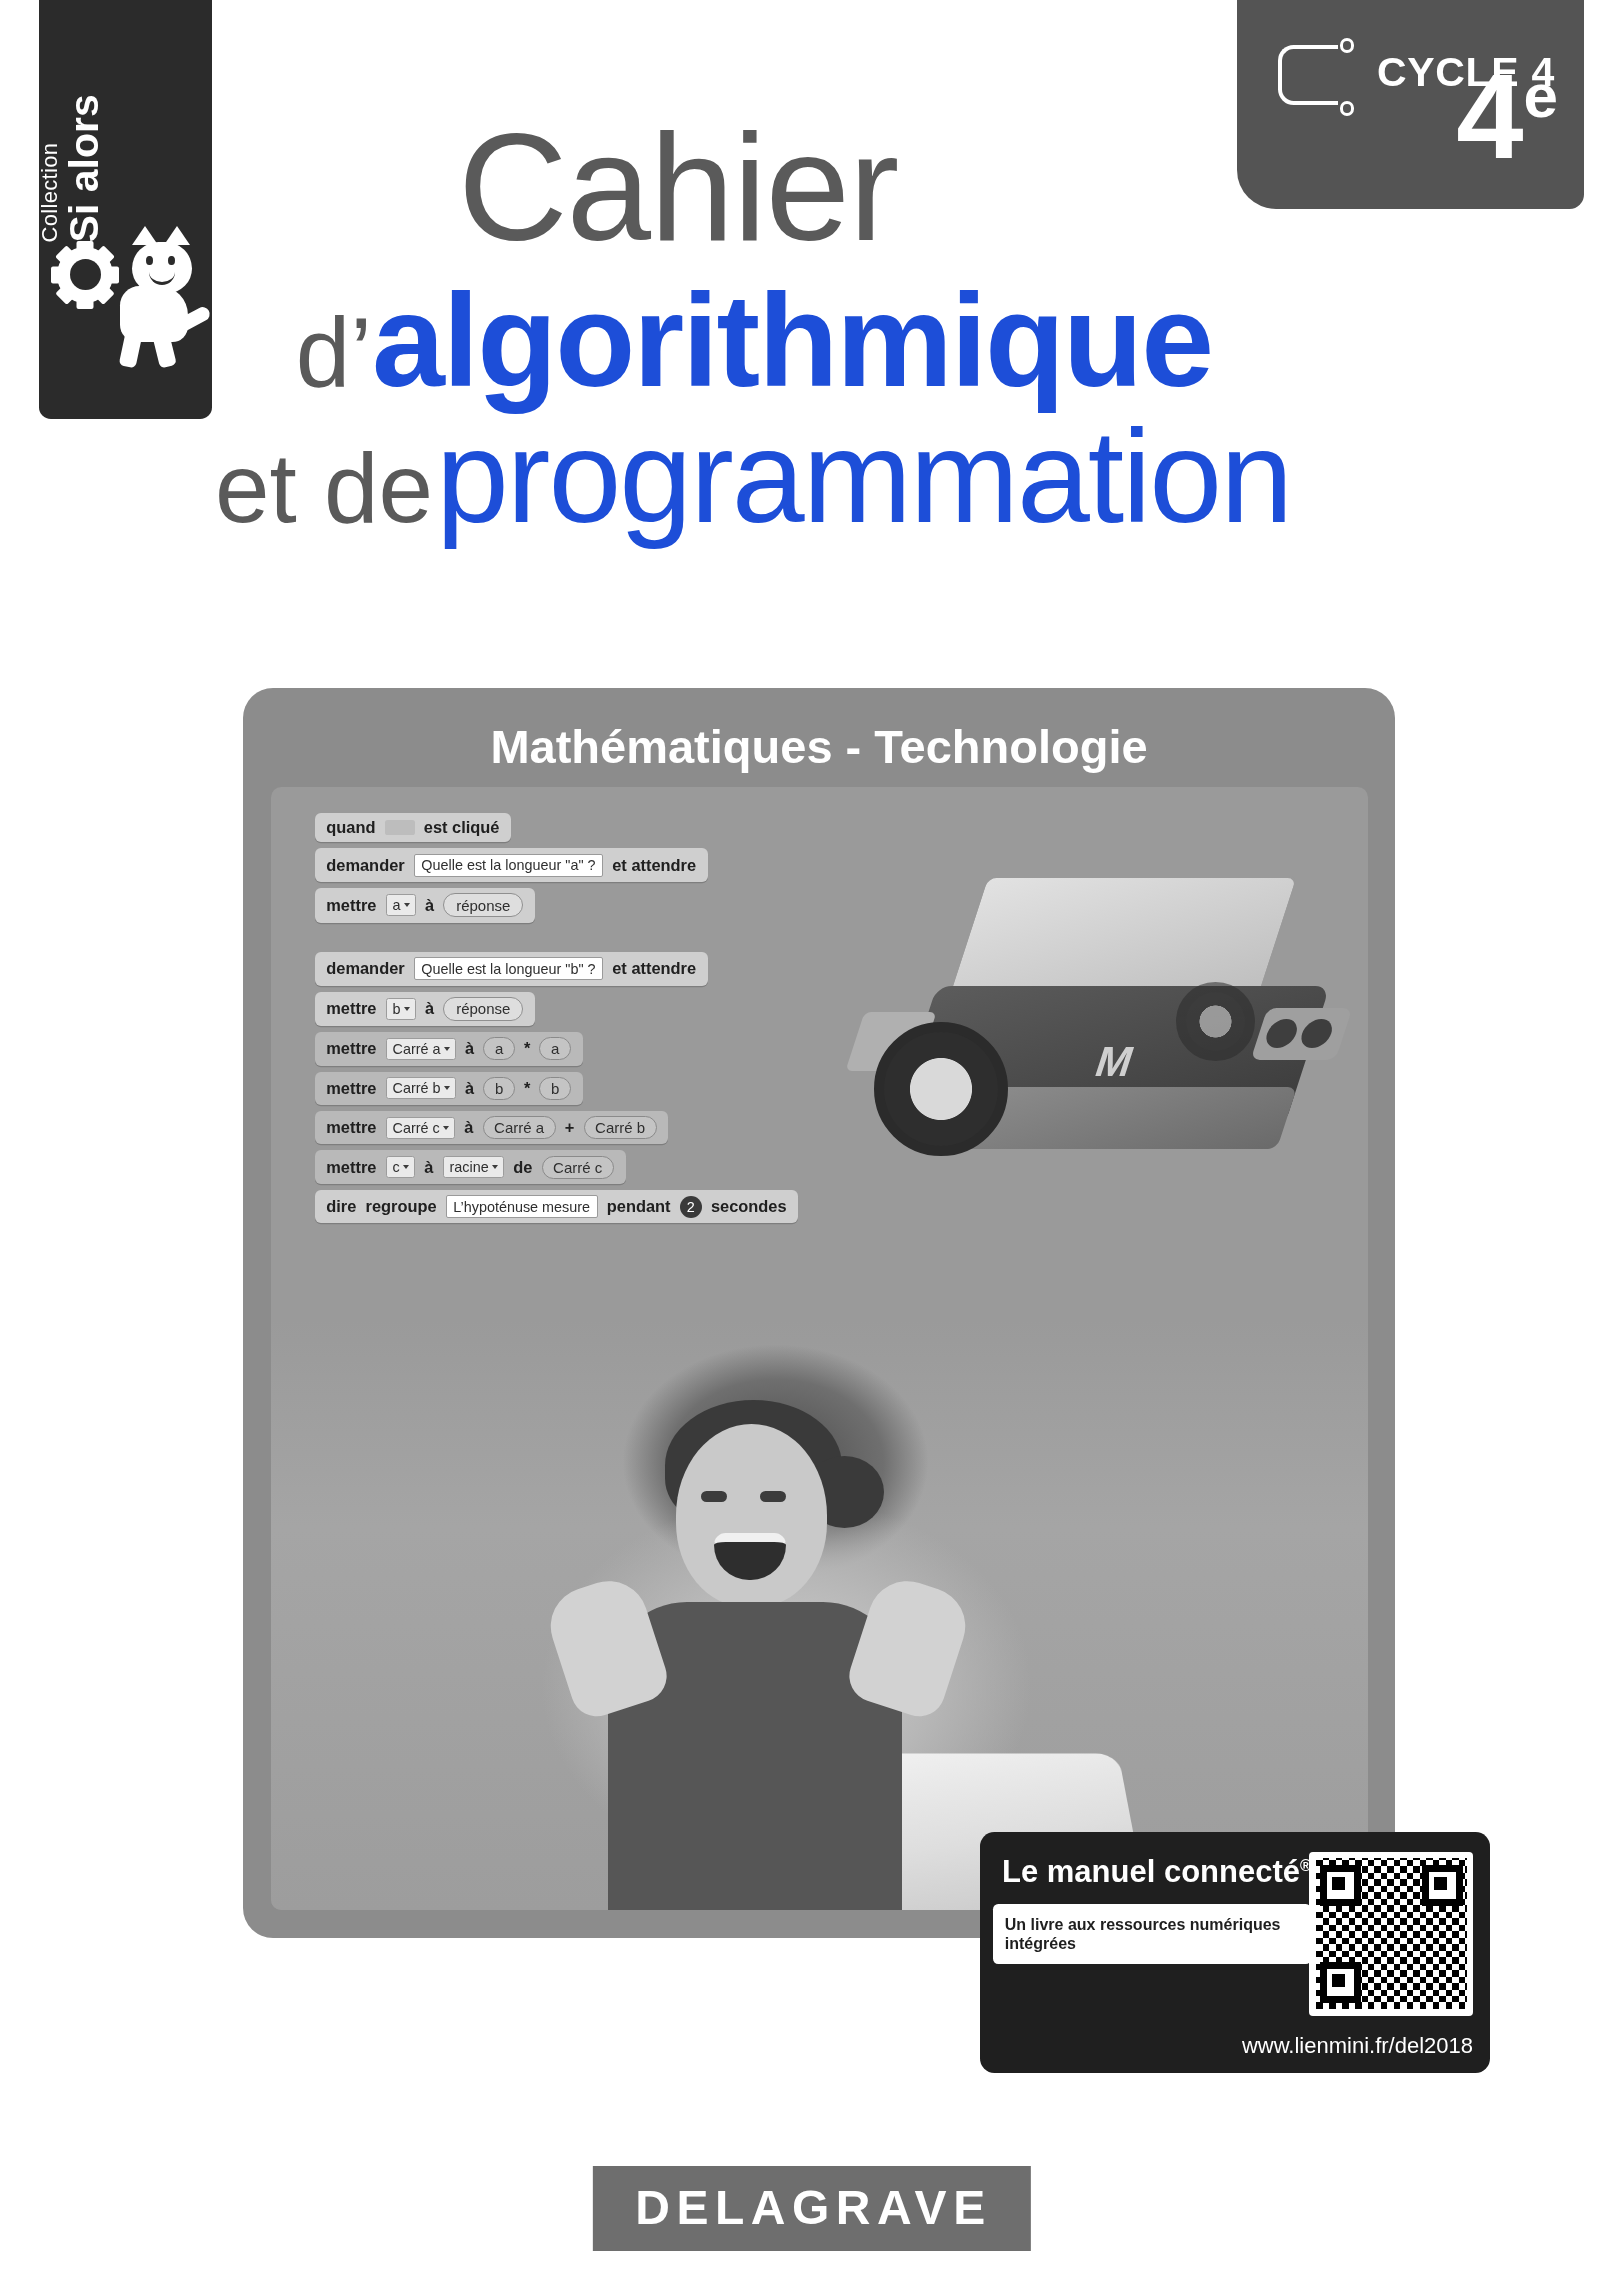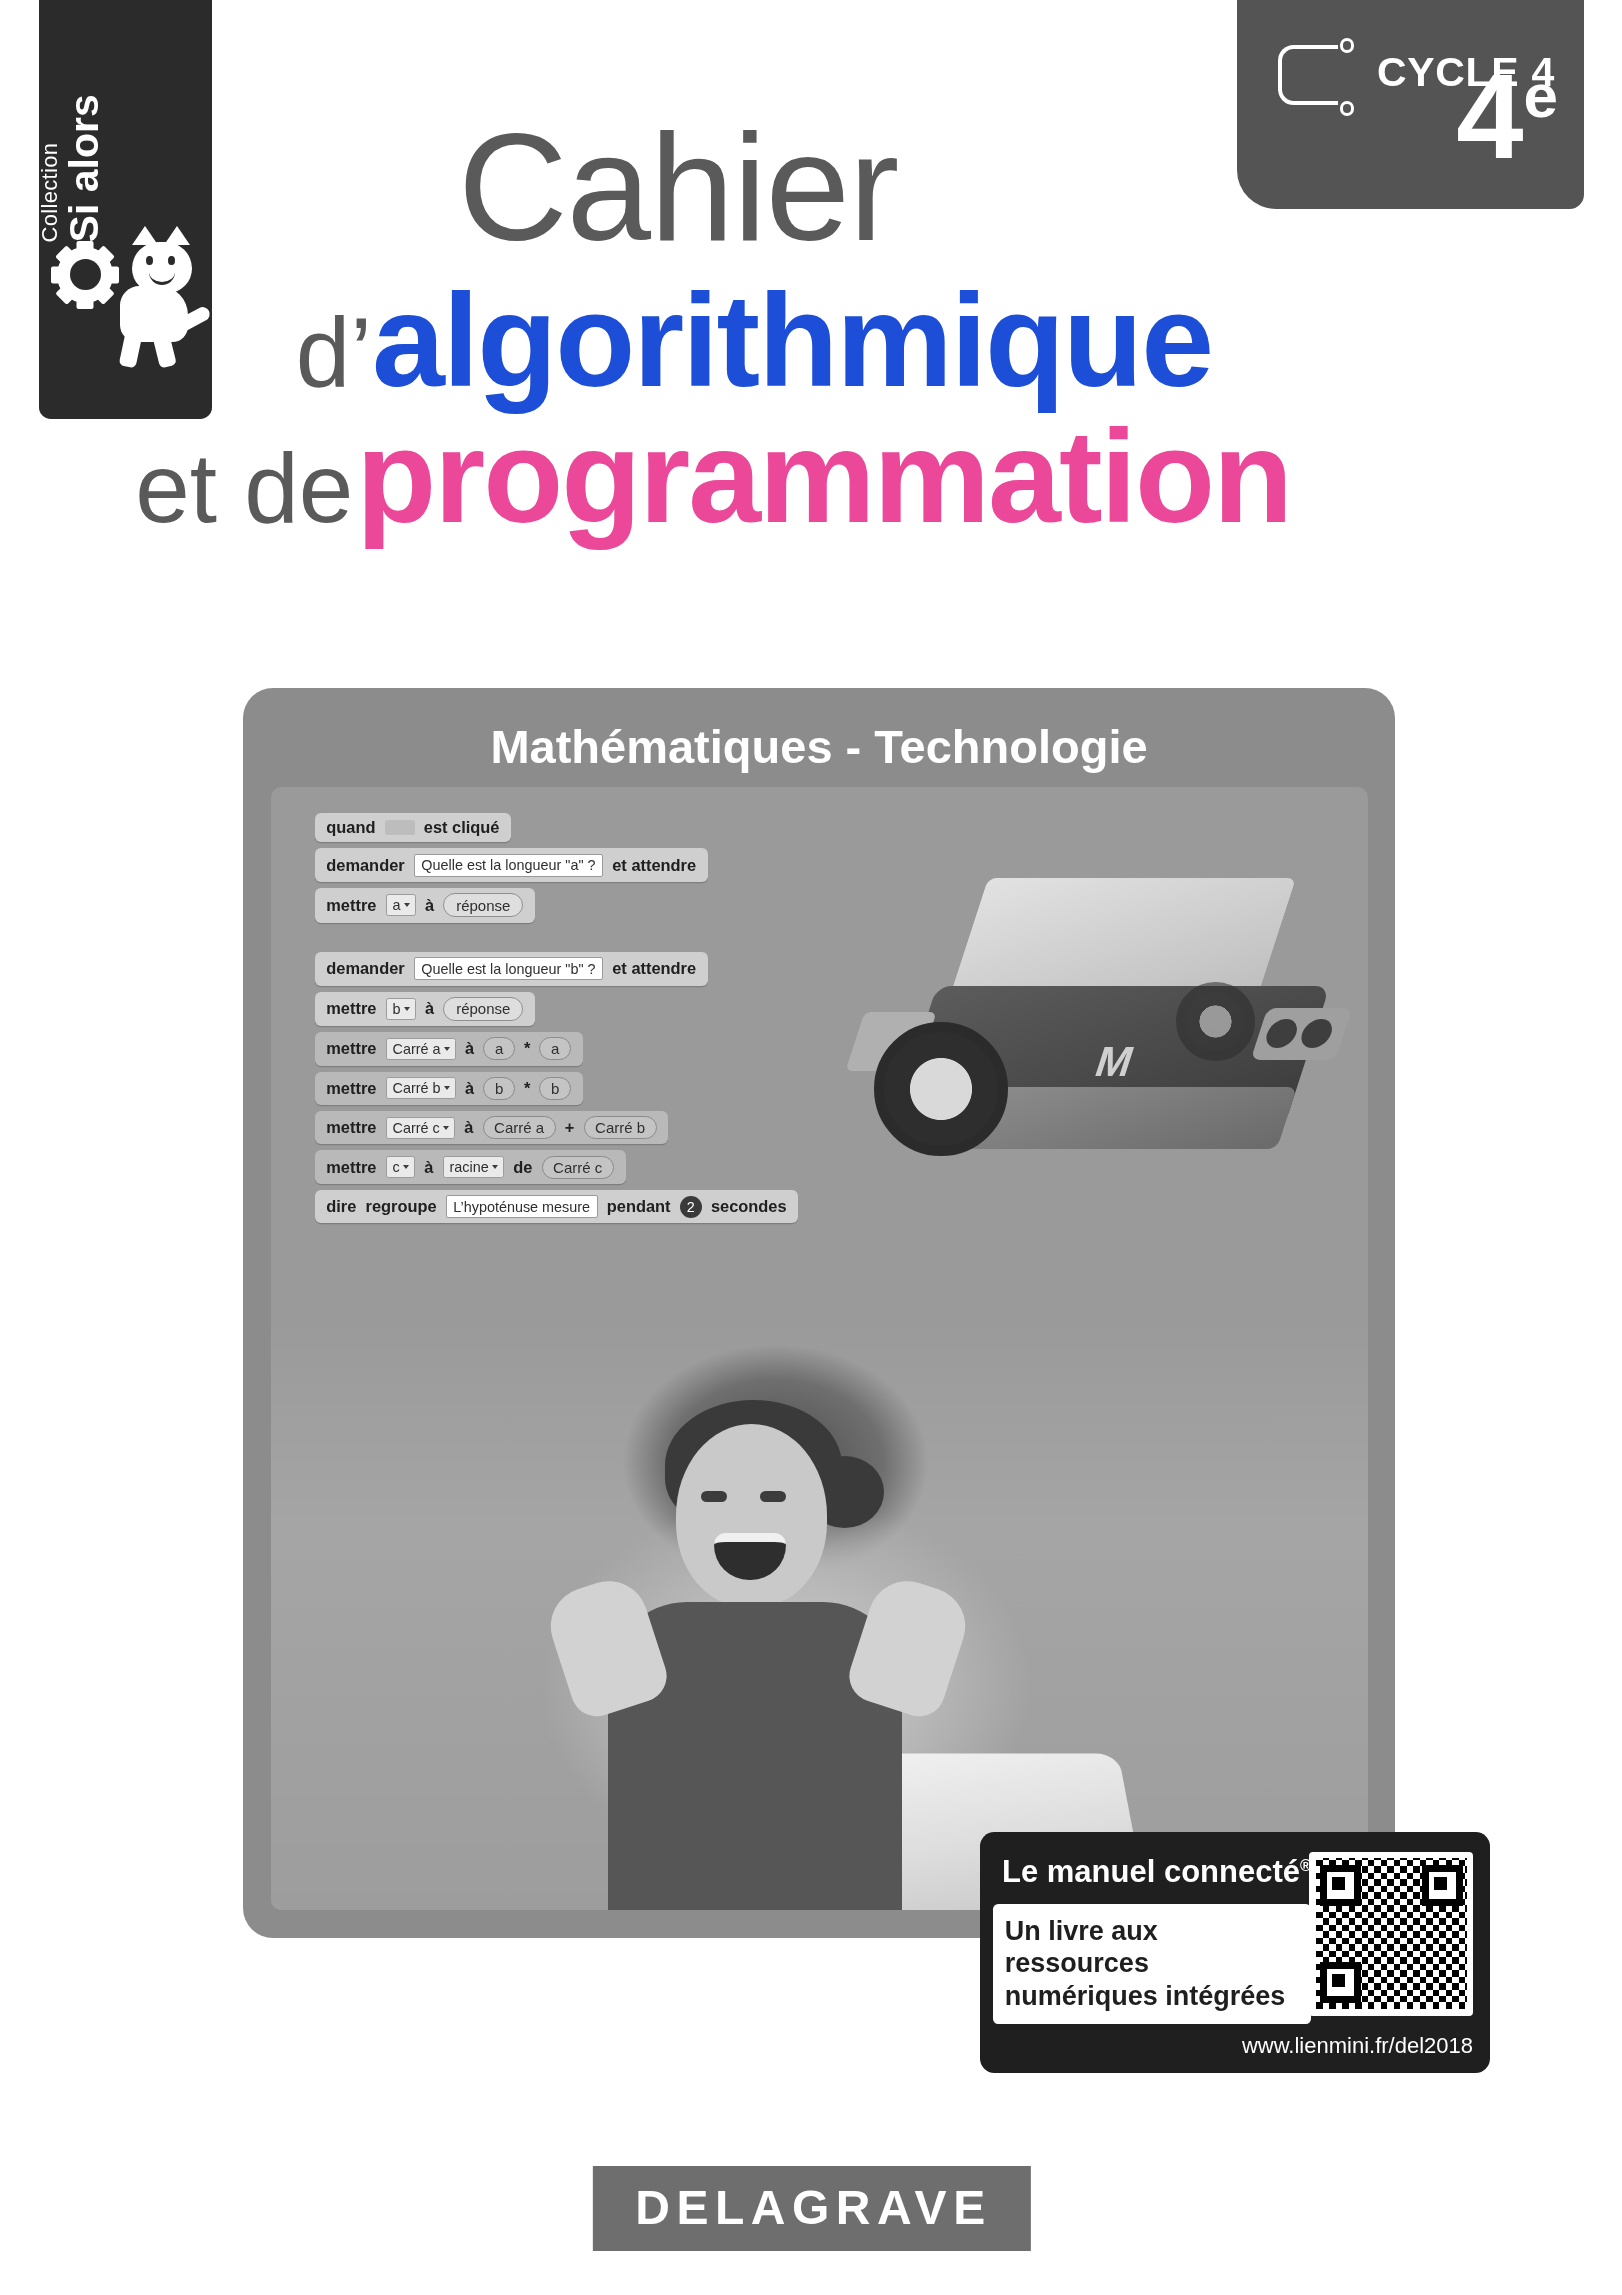--- a/index.html
+++ b/index.html
@@ -282,22 +282,22 @@
     white-space: nowrap;
     line-height: 1;
   }
   .t-line3 .small {
     font-size: 98px;
     font-weight: 300;
     color: #5a5a5a;
   }
   .t-line3 .big {
     font-size: 131px;
-    font-weight: bold;
-    color: #ec4899;
+    font-weight: normal;
+    color: #1d4ed8;
     letter-spacing: -2px;
   }
 
   
   .panel {
     position: absolute;
     left: 243px;
     top: 688px;
     width: 1152px;
     height: 1250px;
@@ -594,21 +594,21 @@
   .manuel-sub {
     position: absolute;
     left: 13px;
     top: 72px;
     width: 318px;
     background: #ffffff;
     color: #1f1f1f;
     border-radius: 5.2px;
     padding: 10.5px 11.8px;
     box-sizing: border-box;
-    font-size: 27px;
+    font-size: 16px;
     font-weight: bold;
     line-height: 1.22;
   }
   .manuel-url {
     position: absolute;
     right: 17px;
     bottom: 14.4px;
     font-size: 22px;
   }
   .qr {

